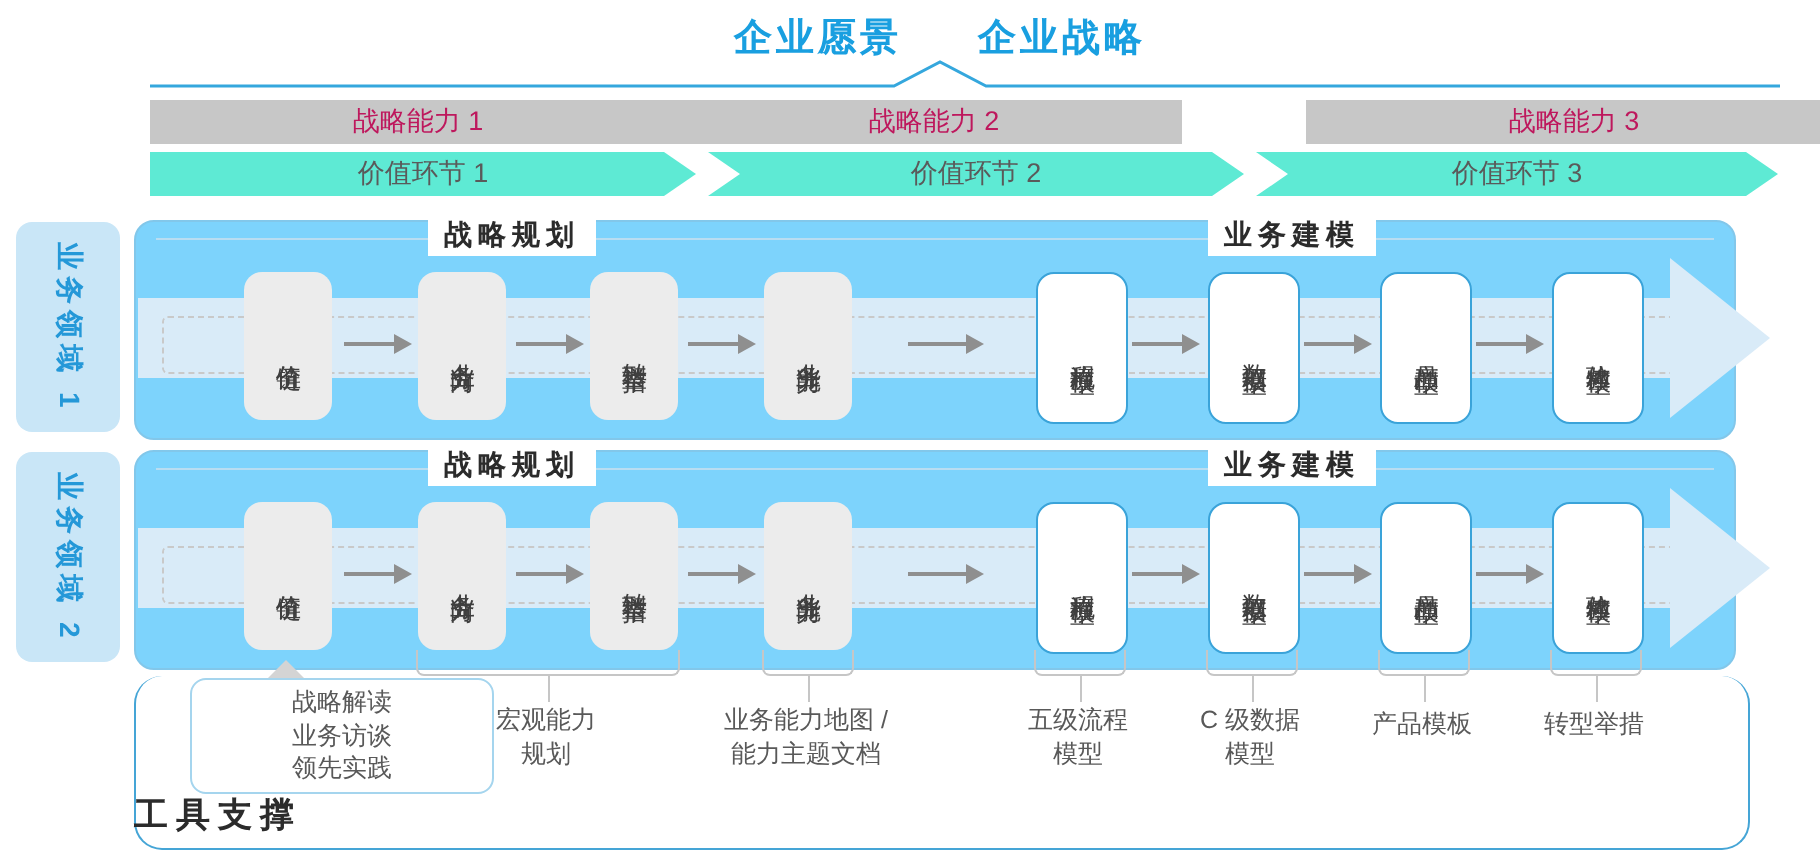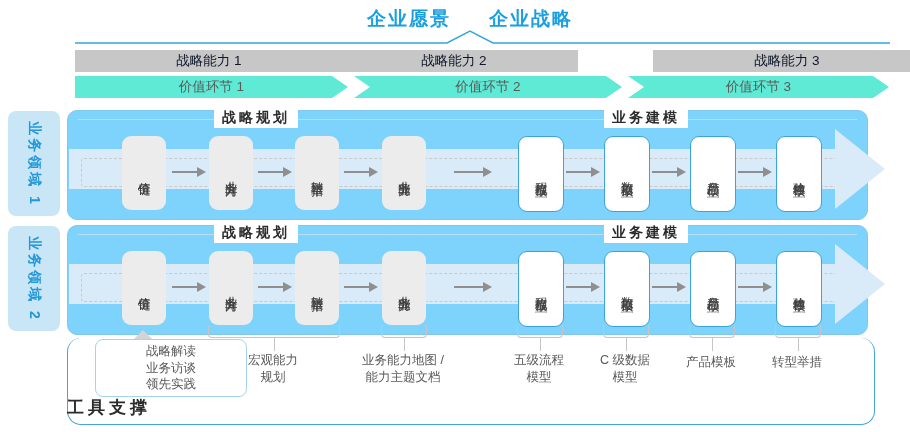--- a/index.html
+++ b/index.html
@@ -9,21 +9,21 @@
   }
   .abs{position:absolute;}
 
   
   .titles{left:30px;top:6px;width:880px;display:flex;justify-content:center;gap:38px;}
   .titles span{font-size:19px;font-weight:bold;color:#199fe0;letter-spacing:2px;}
   .caret-svg{left:0;top:0;width:910px;height:50px;}
 
   
   .cap-seg{top:50px;height:22px;background:#c7c7c7;display:flex;align-items:center;justify-content:center;
-           font-size:13.5px;color:#0f172a;}
+           font-size:13.5px;color:#be185d;}
   .val-seg{top:76px;height:22px;background:#5eead4;display:flex;align-items:center;justify-content:center;
            font-size:13.5px;color:#5a5a5a;}
   .val-tip{clip-path:polygon(0 0,calc(100% - 16px) 0,100% 50%,calc(100% - 16px) 100%,0 100%);}
   .val-notch{clip-path:polygon(0 0,calc(100% - 16px) 0,100% 50%,calc(100% - 16px) 100%,0 100%,16px 50%);}
 
   
   .tab{left:8px;width:52px;background:#c9e6f7;border-radius:8px;display:flex;align-items:center;justify-content:center;}
   .tab .rot{transform:rotate(90deg);white-space:nowrap;font-size:14px;font-weight:bold;color:#2498d8;letter-spacing:3px;}
 
   
@@ -76,21 +76,21 @@
     <span>企业愿景</span>
     <span>企业战略</span>
   </div>
   <svg class="abs caret-svg" viewBox="0 0 910 50">
     <polyline points="75,43 447,43 470,31 493,43 890,43" fill="none" stroke="#35a7dd" stroke-width="1.5"></polyline>
   </svg>
 
   <div class="abs cap-seg" style="left:75px;width:268px;">
       <span>战略能力 1</span>
     </div>
-  <div class="abs cap-seg" style="left:330px;width:248px;">
+  <div class="abs cap-seg" style="left:343px;width:248px;">
       <span>战略能力 2</span>
     </div>
   <div class="abs cap-seg" style="left:653px;width:268px;">
       <span>战略能力 3</span>
     </div>
 
   <div class="abs val-seg val-tip" style="left:75px;width:273px;">
       <span>价值环节 1</span>
     </div>
   <div class="abs val-seg val-notch" style="left:354px;width:268px;">

